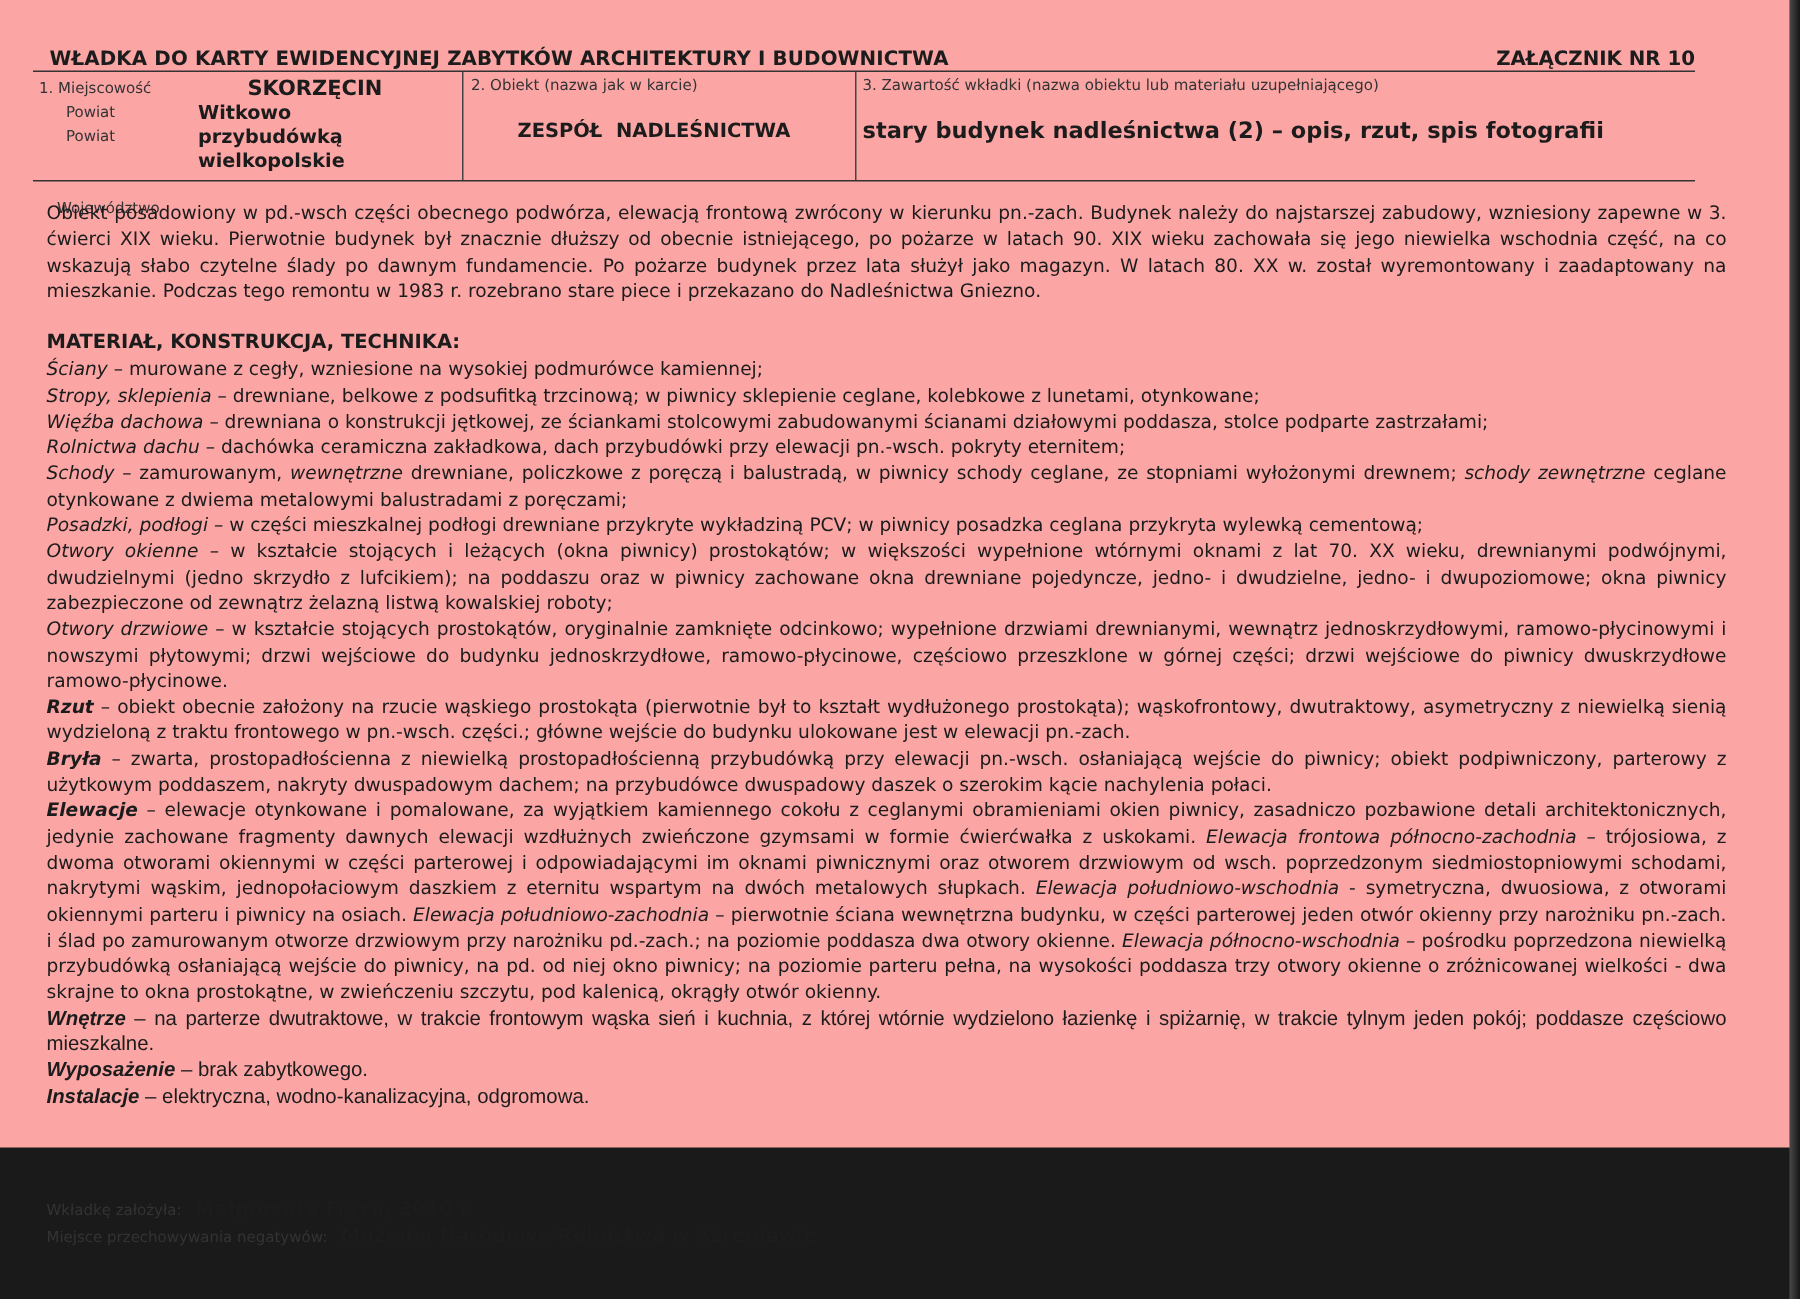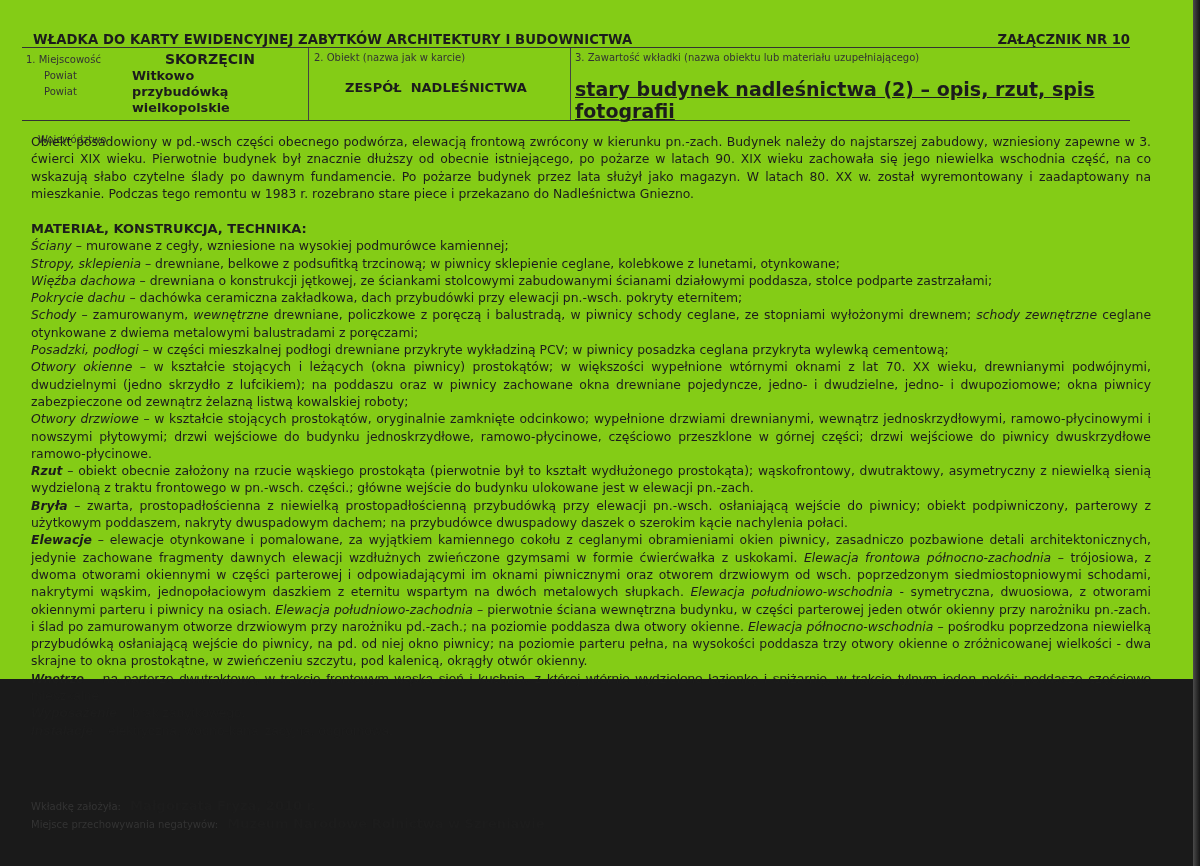--- a/index.html
+++ b/index.html
@@ -3,22 +3,22 @@
 <meta charset="utf-8">
 <style>
   html, body { margin:0; padding:0; }
   body {
     width:1200px; height:866px; overflow:hidden; position:relative;
     background:#1a1a1a;
     font-family: "DejaVu Sans", sans-serif;
     color:#1c1c1c;
   }
   .page {
-    position:absolute; left:0; top:0; width:1193px; height:679px;
-    background:#84cc16;
+    position:absolute; left:0; top:0; width:1193px; height:765px;
+    background:#fca5a5;
     border-right:1px solid #9a9a9a;
   }
   .right-edge {
     position:absolute; left:1193px; top:0; width:7px; height:866px;
     background:linear-gradient(to right,#4a4a4a,#151515);
   }
   .hdr-title {
     position:absolute; left:33px; top:32px; font-size:13.2px; font-weight:bold; letter-spacing:0.1px;
   }
   .hdr-annex {
@@ -70,32 +70,32 @@
       <span class="val" style="left:110px;top:36px;">przybudówką</span>
       <span class="lbl" style="left:16px;top:54px;margin-top:32px;">Województwo</span>
       <span class="val" style="left:110px;top:52px;">wielkopolskie</span>
     </div>
     <div class="cell c2">
       <span class="lbl" style="left:5px;top:4px;">2. Obiekt (nazwa jak w karcie)</span>
       <span class="val" style="left:36px;top:32px;font-size:13px;white-space:pre;">ZESPÓŁ  NADLEŚNICTWA</span>
     </div>
     <div class="cell c3">
       <span class="lbl" style="left:4px;top:4px;">3. Zawartość wkładki (nazwa obiektu lub materiału uzupełniającego)</span>
-      <span class="val" style="left:4px;top:30px;font-size:19px;text-decoration:underline;">stary budynek nadleśnictwa (2) – opis, rzut, spis fotografii</span>
+      <span class="val" style="left:4px;top:30px;font-size:15px;">stary budynek nadleśnictwa (2) – opis, rzut, spis fotografii</span>
     </div>
   </div>
 
   <p class="body-text intro">Obiekt posadowiony w pd.-wsch części obecnego podwórza, elewacją frontową zwrócony w kierunku pn.-zach. Budynek należy do najstarszej zabudowy, wzniesiony zapewne w 3. ćwierci XIX wieku. Pierwotnie budynek był znacznie dłuższy od obecnie istniejącego, po pożarze w latach 90. XIX wieku zachowała się jego niewielka wschodnia część, na co wskazują słabo czytelne ślady po dawnym fundamencie. Po pożarze budynek przez lata służył jako magazyn. W latach 80. XX w. został wyremontowany i zaadaptowany na mieszkanie. Podczas tego remontu w 1983 r. rozebrano stare piece i przekazano do Nadleśnictwa Gniezno.</p>
 
   <div class="body-text mat">
     <p class="mat-head">MATERIAŁ, KONSTRUKCJA, TECHNIKA:</p>
     <p><span class="it">Ściany</span><span> – murowane z cegły, wzniesione na wysokiej podmurówce kamiennej;</span></p>
     <p><span class="it">Stropy, sklepienia</span><span> – drewniane, belkowe z podsufitką trzcinową; w piwnicy sklepienie ceglane, kolebkowe z lunetami, otynkowane;</span></p>
     <p><span class="it">Więźba dachowa</span><span> – drewniana o konstrukcji jętkowej, ze ściankami stolcowymi zabudowanymi ścianami działowymi poddasza, stolce podparte zastrzałami;</span></p>
-    <p><span class="it">Pokrycie dachu</span><span> – dachówka ceramiczna zakładkowa, dach przybudówki przy elewacji pn.-wsch. pokryty eternitem;</span></p>
+    <p><span class="it">Rolnictwa dachu</span><span> – dachówka ceramiczna zakładkowa, dach przybudówki przy elewacji pn.-wsch. pokryty eternitem;</span></p>
     <p><span class="it">Schody</span><span> – zamurowanym, </span><span class="it">wewnętrzne</span><span> drewniane, policzkowe z poręczą i balustradą, w piwnicy schody ceglane, ze stopniami wyłożonymi drewnem; </span><span class="it">schody zewnętrzne</span><span> ceglane otynkowane z dwiema metalowymi balustradami z poręczami;</span></p>
     <p><span class="it">Posadzki, podłogi</span><span> – w części mieszkalnej podłogi drewniane przykryte wykładziną PCV; w piwnicy posadzka ceglana przykryta wylewką cementową;</span></p>
     <p><span class="it">Otwory okienne</span><span> – w kształcie stojących i leżących (okna piwnicy) prostokątów; w większości wypełnione wtórnymi oknami z lat 70. XX wieku, drewnianymi podwójnymi, dwudzielnymi (jedno skrzydło z lufcikiem); na poddaszu oraz w piwnicy zachowane okna drewniane pojedyncze, jedno- i dwudzielne, jedno- i dwupoziomowe; okna piwnicy zabezpieczone od zewnątrz żelazną listwą kowalskiej roboty;</span></p>
     <p><span class="it">Otwory drzwiowe</span><span> – w kształcie stojących prostokątów, oryginalnie zamknięte odcinkowo; wypełnione drzwiami drewnianymi, wewnątrz jednoskrzydłowymi, ramowo-płycinowymi i nowszymi płytowymi; drzwi wejściowe do budynku jednoskrzydłowe, ramowo-płycinowe, częściowo przeszklone w górnej części; drzwi wejściowe do piwnicy dwuskrzydłowe ramowo-płycinowe.</span></p>
     <p><span class="bi">Rzut</span><span> – obiekt obecnie założony na rzucie wąskiego prostokąta (pierwotnie był to kształt wydłużonego prostokąta); wąskofrontowy, dwutraktowy, asymetryczny z niewielką sienią wydzieloną z traktu frontowego w pn.-wsch. części.; główne wejście do budynku ulokowane jest w elewacji pn.-zach.</span></p>
     <p><span class="bi">Bryła</span><span> – zwarta, prostopadłościenna z niewielką prostopadłościenną przybudówką przy elewacji pn.-wsch. osłaniającą wejście do piwnicy; obiekt podpiwniczony, parterowy z użytkowym poddaszem, nakryty dwuspadowym dachem;  na przybudówce dwuspadowy daszek o szerokim kącie nachylenia połaci.</span></p>
     <p><span class="bi">Elewacje</span><span> – elewacje otynkowane i pomalowane, za wyjątkiem kamiennego  cokołu z ceglanymi obramieniami okien piwnicy, zasadniczo pozbawione detali architektonicznych, jedynie zachowane fragmenty dawnych elewacji wzdłużnych zwieńczone gzymsami w formie ćwierćwałka z uskokami. </span><span class="it">Elewacja frontowa północno-zachodnia</span><span> – trójosiowa, z dwoma otworami okiennymi w części parterowej i odpowiadającymi im oknami piwnicznymi oraz otworem drzwiowym od wsch. poprzedzonym siedmiostopniowymi schodami, nakrytymi wąskim, jednopołaciowym daszkiem z eternitu wspartym na dwóch metalowych słupkach. </span><span class="it">Elewacja południowo-wschodnia</span><span> - symetryczna, dwuosiowa, z otworami okiennymi parteru i piwnicy na osiach. </span><span class="it">Elewacja południowo-zachodnia</span><span> – pierwotnie ściana wewnętrzna budynku, w części parterowej jeden otwór okienny przy narożniku pn.-zach. i ślad po zamurowanym otworze drzwiowym przy narożniku pd.-zach.; na poziomie poddasza dwa otwory okienne. </span><span class="it">Elewacja północno-wschodnia</span><span> – pośrodku poprzedzona niewielką przybudówką osłaniającą wejście do piwnicy, na pd. od niej okno piwnicy; na poziomie parteru pełna, na wysokości poddasza trzy otwory okienne o zróżnicowanej wielkości - dwa skrajne to okna prostokątne, w zwieńczeniu szczytu, pod kalenicą, okrągły otwór okienny.</span></p>
     <p class="narrow"><span class="bi">Wnętrze</span><span> – na parterze dwutraktowe, w trakcie frontowym wąska sień i kuchnia, z której wtórnie wydzielono łazienkę i spiżarnię, w trakcie tylnym jeden pokój; poddasze częściowo mieszkalne.</span></p>
     <p class="narrow"><span class="bi">Wyposażenie</span><span> – brak zabytkowego.</span></p>
     <p class="narrow"><span class="bi">Instalacje</span><span> – elektryczna, wodno-kanalizacyjna, odgromowa.</span></p>

